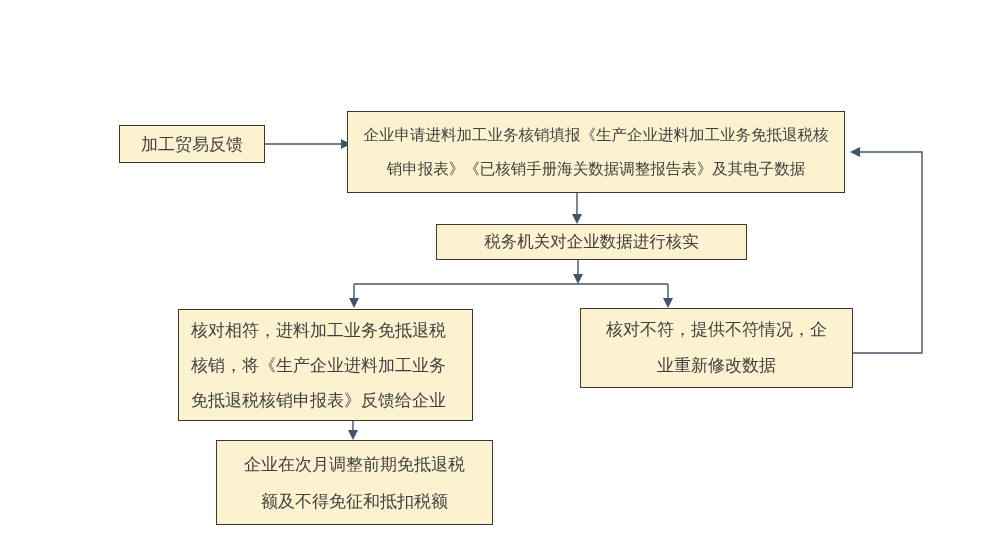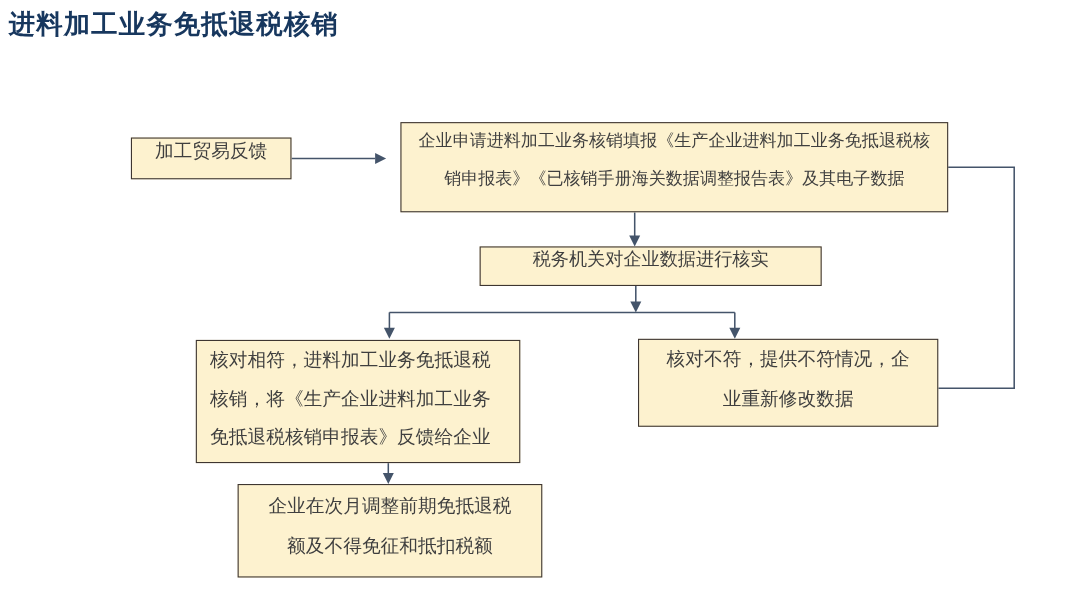--- a/index.html
+++ b/index.html
@@ -44,30 +44,31 @@
     fill: var(--line-color, #44546a);
     stroke: none;
   }
   .node {
     position: absolute;
     box-sizing: border-box;
     background: var(--box-fill, #fdf2cf);
     border: 1.4px solid var(--box-border, #3e3631);
     color: var(--text-color, #3f3f3f);
     display: flex;
+    align-items: center;
     justify-content: center;
     text-align: center;
   }
   .node .label { width: 100%; }
   .node-feedback {
     left: 119px; top: 125px; width: 146px; height: 38px;
     font-size: 17px;
   }
   .node-apply {
-    left: 364px; top: 111px; width: 498px; height: 82px;
+    left: 347px; top: 111px; width: 498px; height: 82px;
     font-size: 15.5px; line-height: 34px; padding: 0 14px;
   }
   .node-verify {
     left: 422px; top: 224px; width: 311px; height: 36px;
     font-size: 16.5px;
     margin-left: 14px;
   }
   .node-match {
     left: 178px; top: 309px; width: 295px; height: 112px;
     font-size: 17px; line-height: 35px; padding: 0 12px;
@@ -80,21 +81,20 @@
   .node-adjust {
     left: 216px; top: 440px; width: 277px; height: 85px;
     font-size: 17px; line-height: 37px; padding: 0 19px;
   }
 </style>
 </head>
 <body>
 
 <div class="canvas">
 
-  <h1 class="title">进料加工业务免抵退税核销</h1>
 
   <svg class="connectors" width="992" height="549" viewBox="0 0 992 549" xmlns="http://www.w3.org/2000/svg">
 
     <g>
       <line class="connector" x1="265" y1="144" x2="341" y2="144"></line>
       <polygon class="arrowhead" points="341,139 341,149 351,144"></polygon>
     </g>
 
     <g>
       <line class="connector" x1="577" y1="193" x2="577" y2="215"></line>

